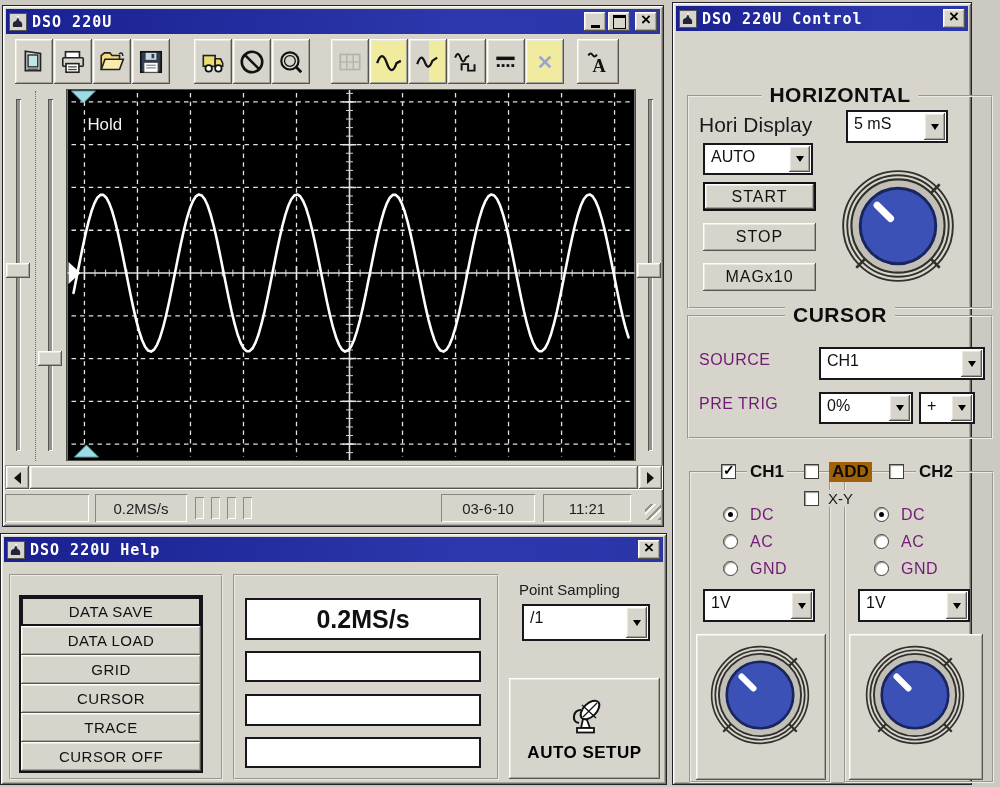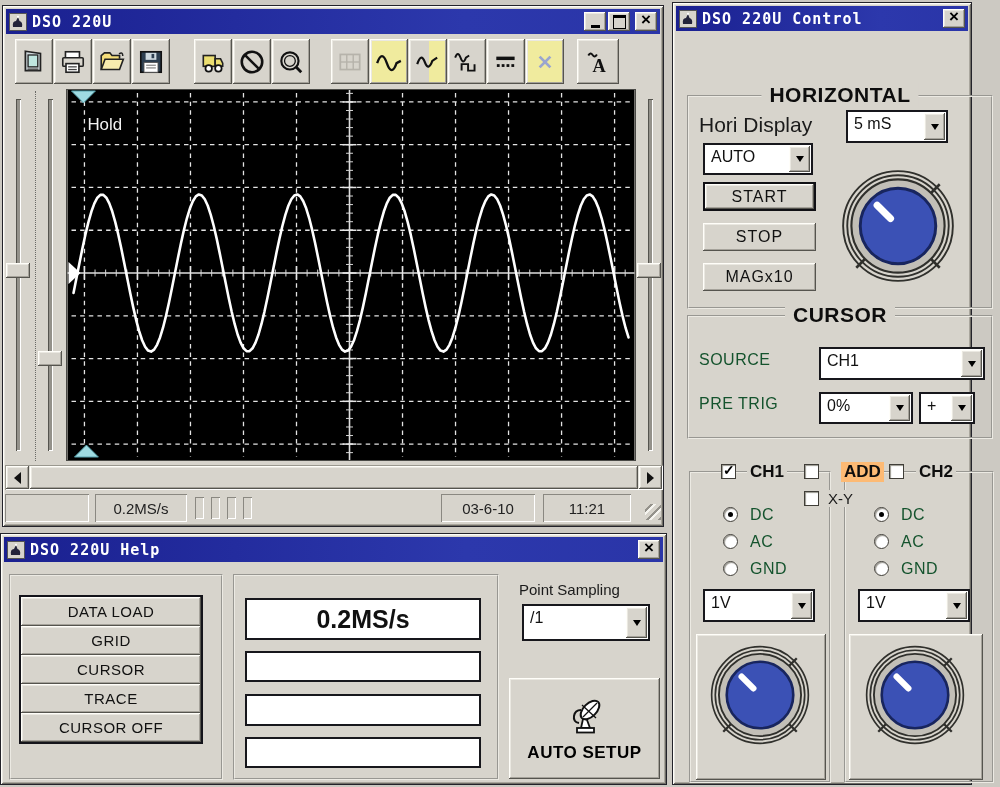--- a/index.html
+++ b/index.html
@@ -43,21 +43,21 @@
   .spanel { box-shadow: inset 1px 1px 0 #8a8881, inset -1px -1px 0 #fff;
             display:flex; align-items:center; justify-content:center; font-size:15px; color:#222; }
   .grip { background:repeating-linear-gradient(135deg, transparent 0 4px, #94928b 4px 6px, #f5f4ef 6px 8px); }
 
   .gbox { position:absolute; border:2px groove #eceae3; }
   .gtitle { position:absolute; top:-14px; left:50%; transform:translateX(-50%);
             background:#d7d4cc; padding:0 8px; font-weight:bold; font-size:21px;
             letter-spacing:0.5px; white-space:nowrap; color:#0d0d0d; }
 
   .label { font-size:15px; color:#1a1a1a; white-space:nowrap; }
-  .biglabel { font-size:16px; color:#14532d; letter-spacing:0.5px; white-space:nowrap; }
+  .biglabel { font-size:16px; color:#701a75; letter-spacing:0.5px; white-space:nowrap; }
   .boldlabel { font-weight:bold; font-size:17px; color:#0d0d0d; white-space:nowrap; }
 
   .combo { display:flex; background:#fff; border:2px solid #17171c; align-items:stretch; }
   .combo .cv { flex:1; font-size:16px; color:#111; padding:3px 0 0 6px; overflow:hidden; white-space:nowrap; }
   .combo .cb { width:21px; margin:1px; position:relative; }
   .tri::after { content:''; position:absolute; left:50%; top:50%; transform:translate(-50%,-30%);
                 border:4.5px solid transparent; border-top:6px solid #000; }
 
   .pbtn { display:flex; align-items:center; justify-content:center; font-size:16px;
           letter-spacing:1px; color:#111; }
@@ -380,20 +380,21 @@
           <circle cx="9" cy="3.8" r="1.1" fill="#fff"></circle>
         </svg>
       <span class="ttext">DSO 220U Help</span>
       <span class="capgroup">
         <span class="capbtn btn3d cap-close"></span>
       </span>
     </div>
 
     <div class="gbox" style="left:8px;top:40px;width:214px;height:206px"></div>
     <div class="abs stack" style="left:18px;top:61px;width:184px">
+      <div class="stackbtn btn3d blackline">DATA SAVE</div>
       <div class="stackbtn btn3d">DATA LOAD</div>
       <div class="stackbtn btn3d">GRID</div>
       <div class="stackbtn btn3d">CURSOR</div>
       <div class="stackbtn btn3d">TRACE</div>
       <div class="stackbtn btn3d">CURSOR OFF</div>
     </div>
 
     <div class="gbox" style="left:232px;top:40px;width:266px;height:206px"></div>
     <div class="abs field" style="left:244px;top:64px;width:236px;height:42px;display:flex;align-items:center;justify-content:center;font-weight:bold;font-size:25px;color:#111">0.2MS/s</div>
     <div class="abs field" style="left:244px;top:117px;width:236px;height:31px"></div>
@@ -476,21 +477,21 @@
       <span class="cv">+</span>
       <span class="cb btn3d tri"></span>
     </div>
 
     <div class="gbox" style="left:16px;top:468px;width:142px;height:312px"></div>
     <div class="gbox" style="left:171px;top:468px;width:150px;height:312px"></div>
 
     <div class="cbx on" style="left:48px;top:461px"></div>
     <div class="abs boldlabel" style="left:74px;top:459px;background:#d7d4cc;padding:0 3px">CH1</div>
     <div class="cbx" style="left:131px;top:461px"></div>
-    <div class="abs boldlabel" style="left:168px;top:459px;background:#fdba74;padding:0 3px">ADD</div>
+    <div class="abs boldlabel" style="left:156px;top:459px;background:#a16207;padding:0 3px">ADD</div>
     <div class="cbx" style="left:216px;top:461px"></div>
     <div class="abs boldlabel" style="left:243px;top:459px;background:#d7d4cc;padding:0 3px">CH2</div>
     <div class="cbx" style="left:131px;top:488px"></div>
     <div class="abs label" style="left:153px;top:487px;background:#d7d4cc;padding:0 2px">X-Y</div>
 
     <div class="rad on" style="left:50px;top:504px"></div>
     <div class="abs biglabel" style="left:77px;top:503px">DC</div>
     <div class="rad" style="left:50px;top:531px"></div>
     <div class="abs biglabel" style="left:77px;top:530px">AC</div>
     <div class="rad" style="left:50px;top:558px"></div>

